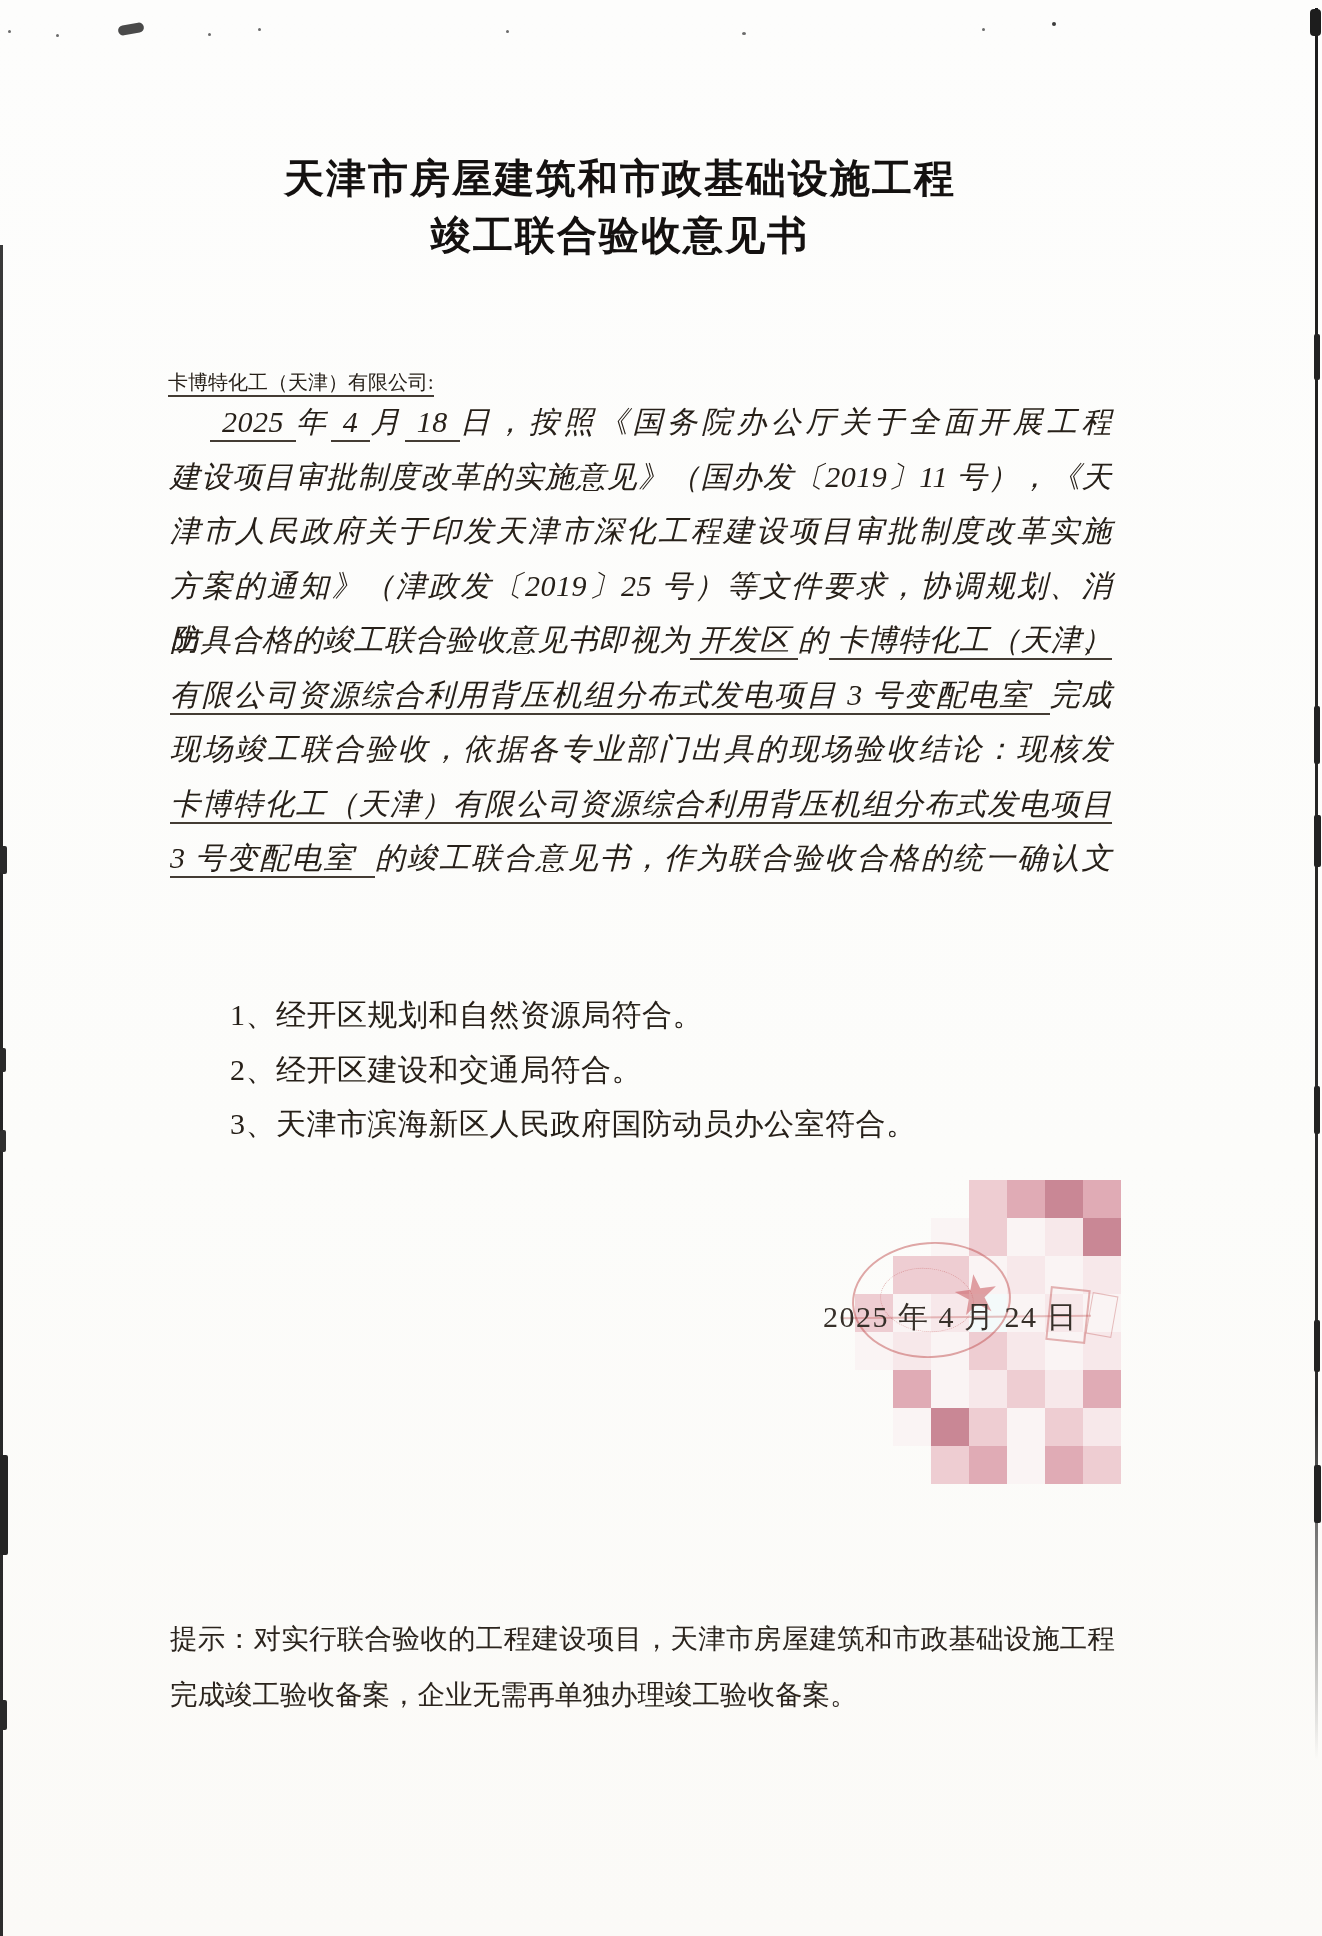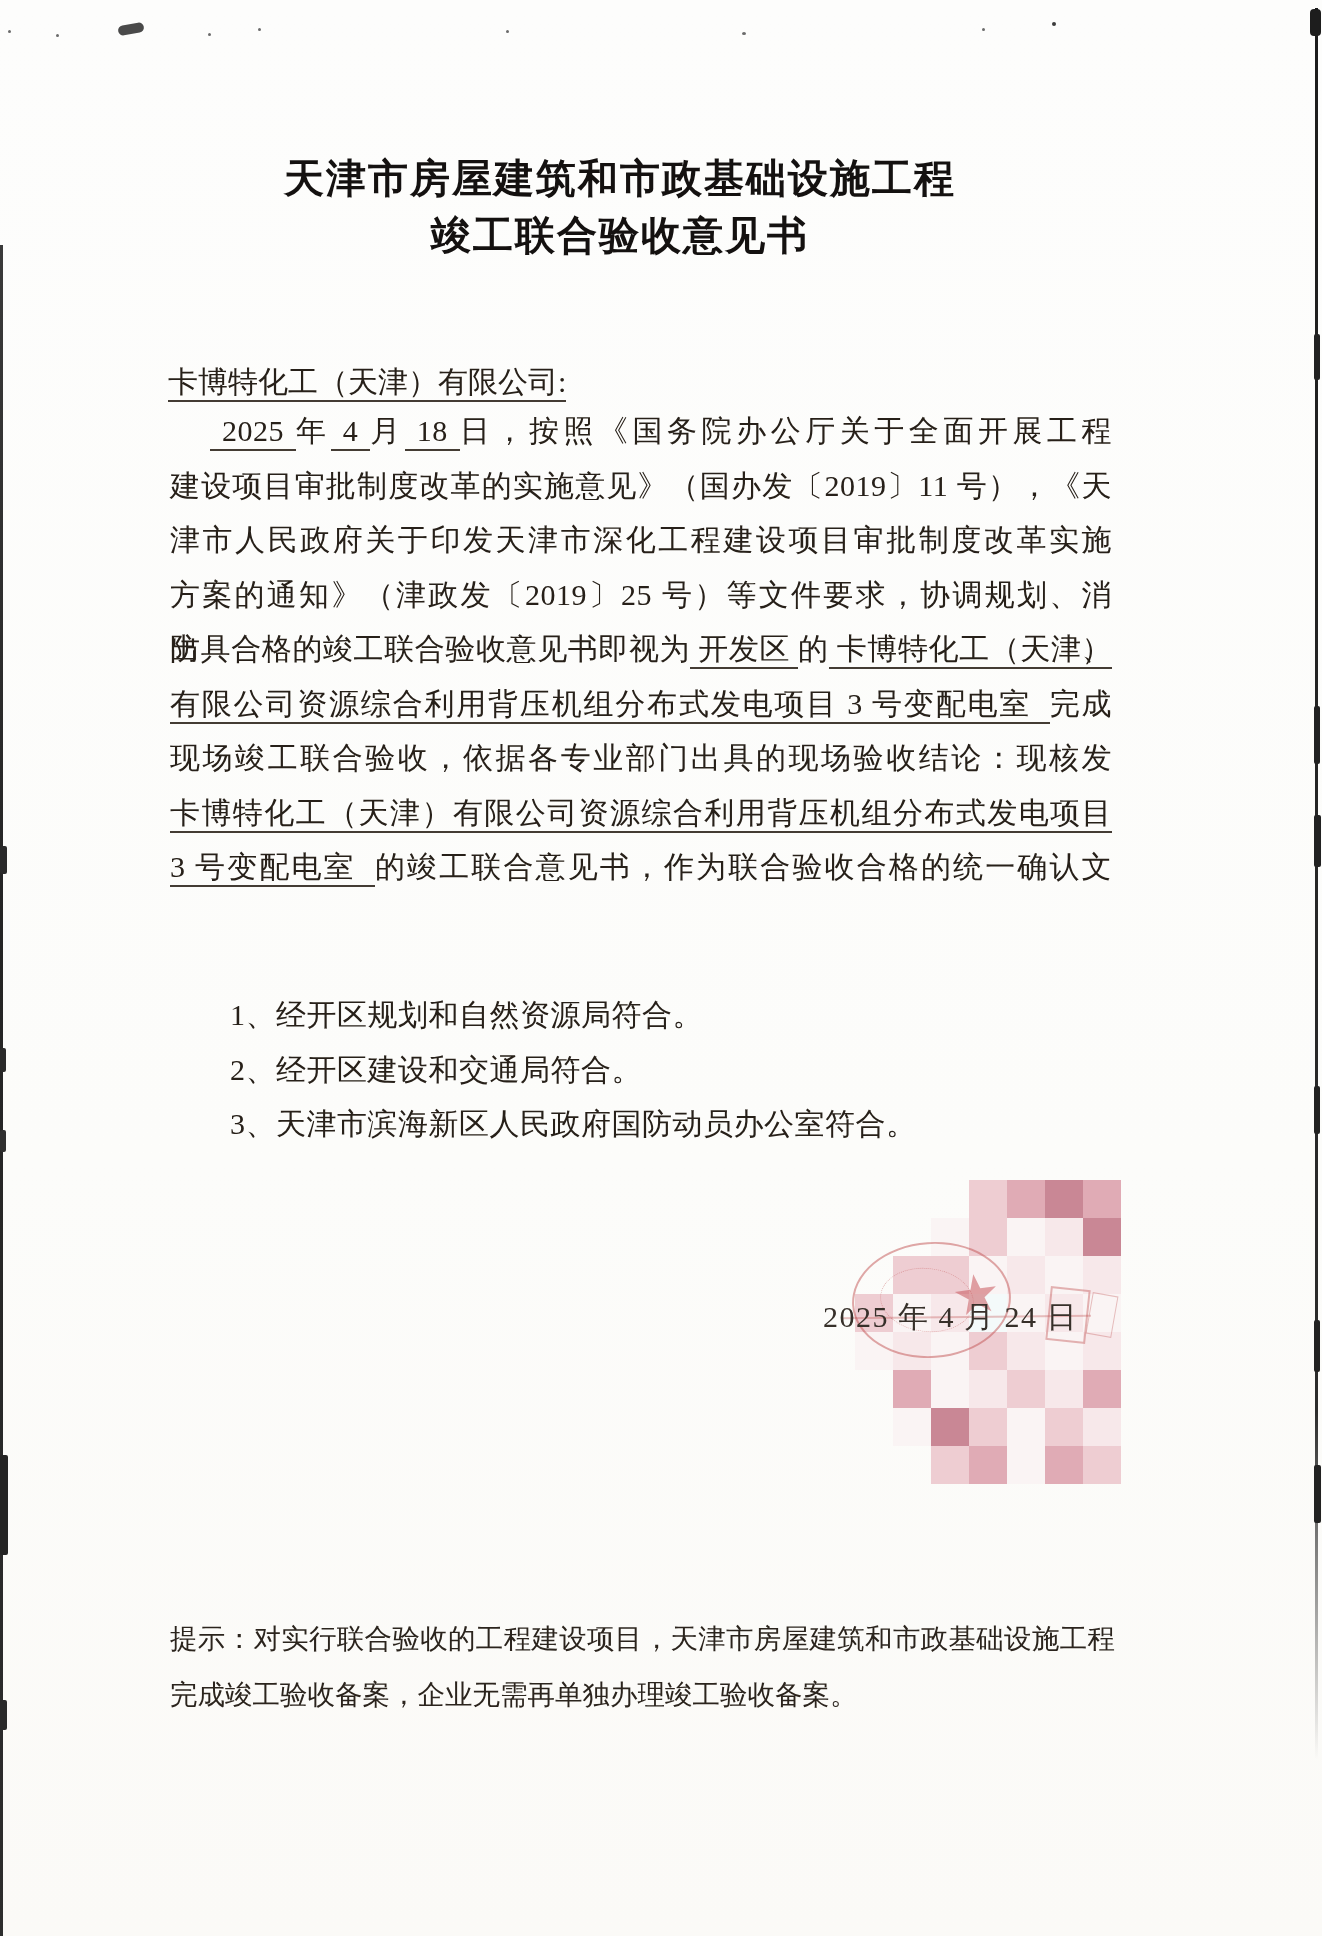--- a/index.html
+++ b/index.html
@@ -10,25 +10,25 @@
     color:#272019;
   }
   .paper{position:absolute;inset:0;background:linear-gradient(180deg,#fdfdfc 0%,#fcfcfa 60%,#fbfaf7 100%);}
   
   .title{
     position:absolute;left:150px;top:150px;width:940px;
     text-align:center;font-family:"Liberation Sans","DejaVu Sans",sans-serif;
     font-weight:bold;font-size:40px;line-height:57px;color:#141110;letter-spacing:2px;
   }
   .addressee{
-    position:absolute;left:168px;top:360px;font-size:30px;line-height:44px;color:#272019;
+    position:absolute;left:168px;top:360px;font-size:20px;line-height:44px;color:#272019;
   }
   .u{border-bottom:2px solid #44ficing;} 
   .u{border-bottom:2px solid #443c34;padding-bottom:2px;}
-  .para{position:absolute;left:170px;top:404px;width:942px;}
+  .para{position:absolute;left:170px;top:395px;width:942px;font-style:italic;}
   .line{
     height:54.5px;line-height:54.5px;font-size:30px;white-space:pre-wrap;
     letter-spacing:0.5px;color:#272019;
   }
   .line.j{text-align:justify;text-align-last:justify;}
   .line.indent{text-indent:40px;}
   .list{position:absolute;left:170px;top:988px;width:942px;}
   .list .line{text-indent:60px;}
   .closing-date{
     position:absolute;left:823px;top:1297px;font-size:30px;letter-spacing:1.5px;

